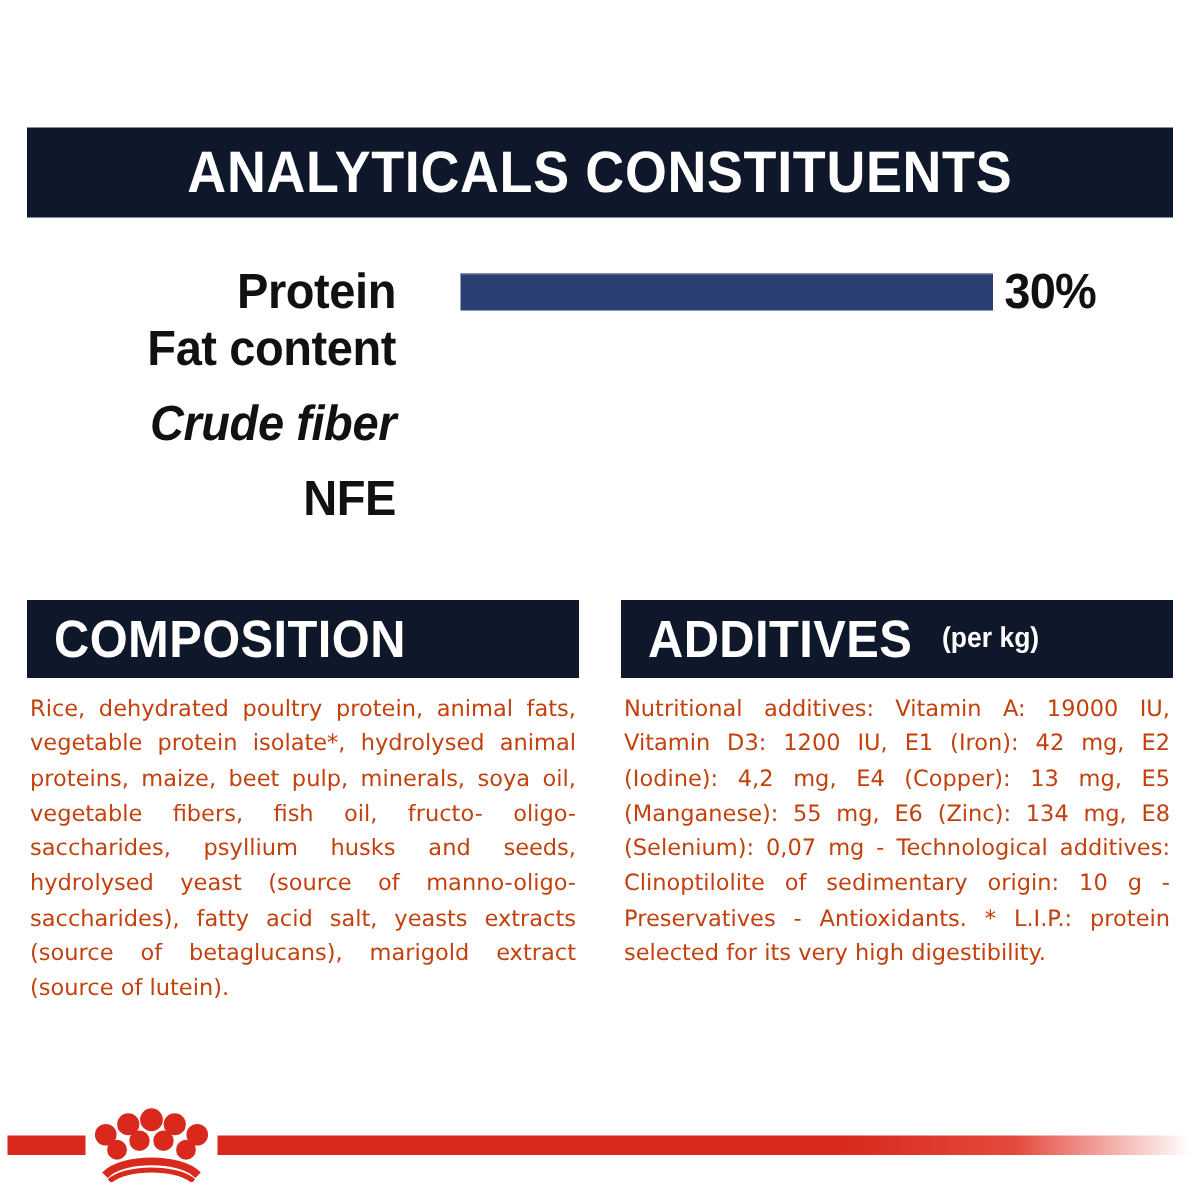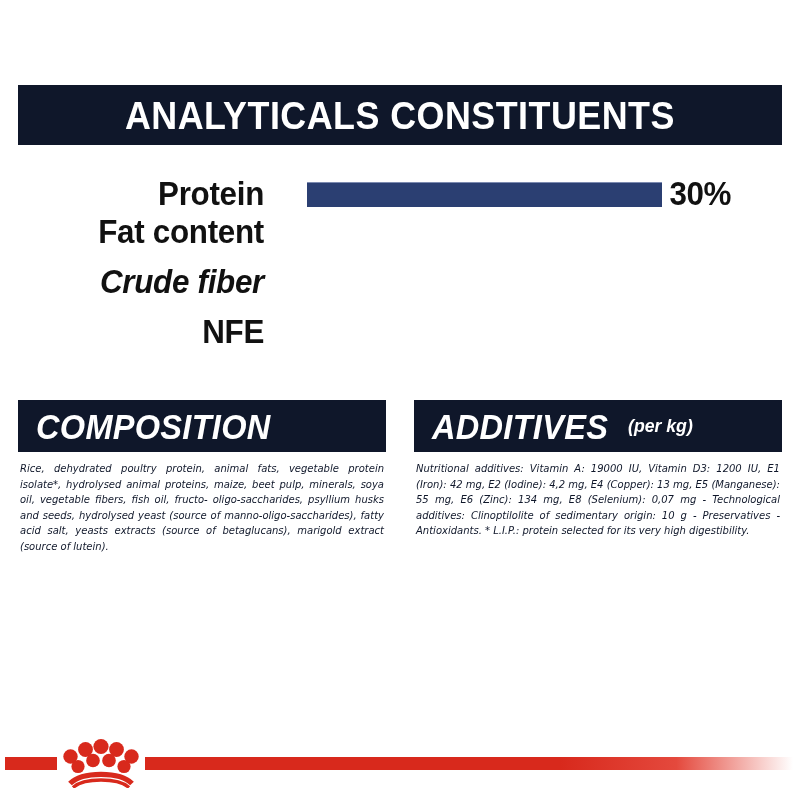--- a/index.html
+++ b/index.html
@@ -97,21 +97,20 @@
   }
 
   
   #info-panels {
     position: absolute;
     left: 18px;
     top: 400px;
     width: 764px;
     display: flex;
     gap: 28px;
-    font-style: italic;
   }
   .info-panel {
     width: 376px;
   }
   .info-band {
     height: 52px;
     display: flex;
     align-items: center;
     padding-left: 18px;
     box-sizing: border-box;
@@ -131,23 +130,23 @@
     font-weight: bold;
     font-size: 19px;
     margin-left: 7px;
     transform: scaleX(0.93);
     transform-origin: left center;
     white-space: nowrap;
   }
   .info-body {
     padding: 9px 2px 0 2px;
     font-family: "DejaVu Sans", sans-serif;
-    font-size: 10px;
+    font-size: 15px;
     line-height: 1.55;
-    color: #0f172a;
+    color: #c2410c;
     text-align: justify;
     hyphens: none;
   }
 
   
   #brand-footer {
     position: absolute;
     left: 0;
     top: 744px;
     width: 800px;

